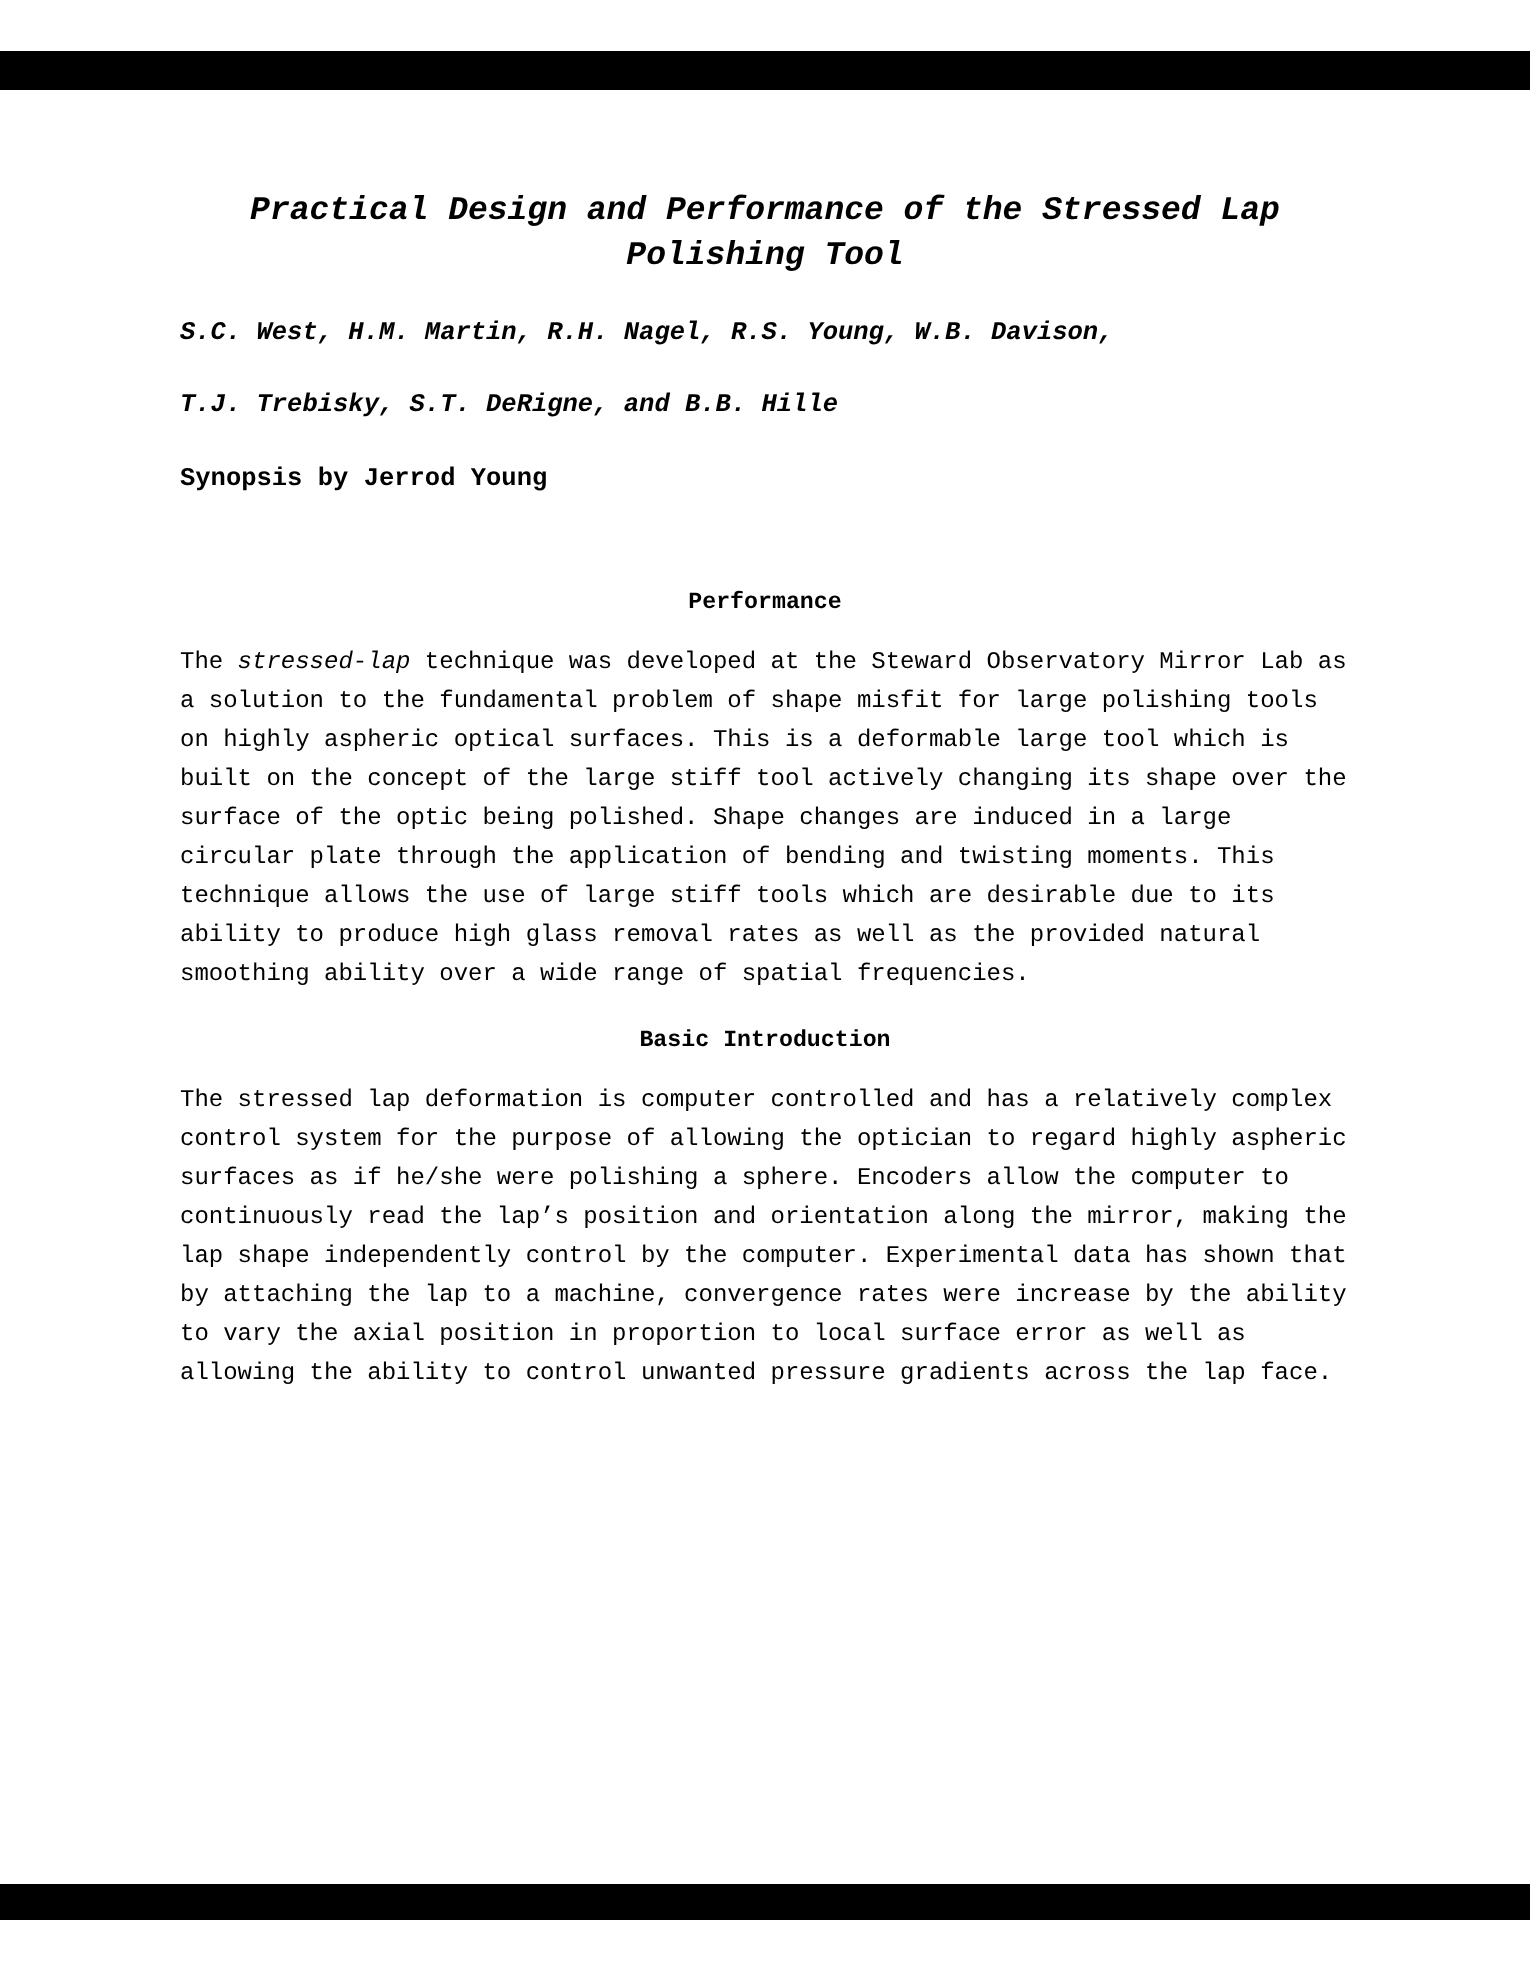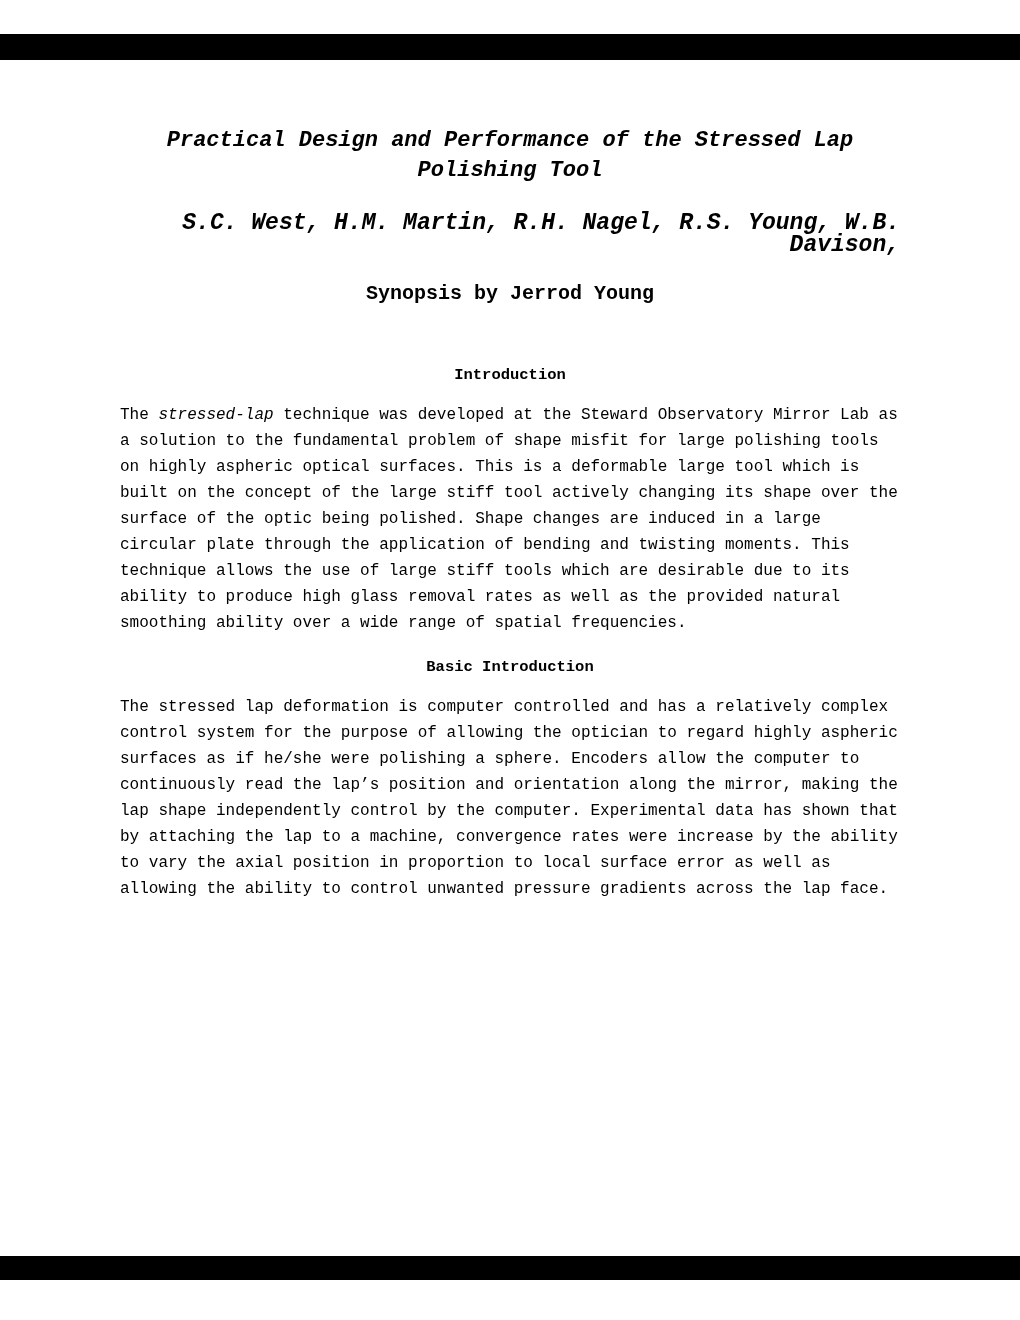--- a/index.html
+++ b/index.html
@@ -38,31 +38,30 @@
   }
   .doc-title {
     font-size: 22px;
     font-weight: bold;
     font-style: italic;
     text-align: center;
     margin: 126px 0 0 0;
     line-height: 30px;
   }
   .authors {
-    font-size: 23px;
+    font-size: 17px;
     font-weight: bold;
     font-style: italic;
-    text-align: right;
+    text-align: left;
     margin: 26px 0 0 0;
     line-height: 22px;
   }
   .synopsis {
-    font-size: 20px;
+    font-size: 17px;
     font-weight: bold;
-    text-align: center;
     margin: 28px 0 0 0;
     line-height: 19px;
   }
   .section-heading {
     font-size: 15.5px;
     font-weight: bold;
     text-align: center;
     margin: 0;
     line-height: 20px;
   }
@@ -86,24 +85,25 @@
 <body>
 
 <div class="page">
   <div class="top-bar"></div>
 
   <div class="content">
     <h1 class="doc-title">Practical Design and Performance of the Stressed Lap Polishing Tool</h1>
 
     <p class="authors">S.C. West, H.M. Martin, R.H. Nagel, R.S. Young, W.B. Davison,</p>
 
+    <p class="authors">T.J. Trebisky, S.T. DeRigne, and B.B. Hille</p>
 
     <p class="synopsis">Synopsis by Jerrod Young</p>
 
-    <h2 class="section-heading heading-intro">Introduction</h2>
+    <h2 class="section-heading heading-intro">Performance</h2>
 
     <p class="body-text"><span>The </span><em>stressed-lap</em><span> technique was developed at the Steward Observatory Mirror Lab as a solution to the fundamental problem of shape misfit for large polishing tools on highly aspheric optical surfaces.  This is a deformable large tool which is built on the concept of the large stiff tool actively changing its shape over the surface of the optic being polished.  Shape changes are induced in a large circular plate through the application of bending and twisting moments.  This technique allows the use of large stiff tools which are desirable due to its ability to produce high glass removal rates as well as the provided natural smoothing ability over a wide range of spatial frequencies.</span></p>
 
     <h2 class="section-heading heading-basic">Basic Introduction</h2>
 
     <p class="body-text">The stressed lap deformation is computer controlled and has a relatively complex control system for the purpose of allowing the optician to regard highly aspheric surfaces as if he/she were polishing a sphere. Encoders allow the computer to continuously read the lap’s position and orientation along the mirror, making the lap shape independently control by the computer. Experimental data has shown that by attaching the lap to a machine, convergence rates were increase by the ability to vary the axial position in proportion to local surface error as well as allowing the ability to control unwanted pressure gradients across the lap face.</p>
   </div>
 
   <div class="bottom-bar"></div>
 </div>

